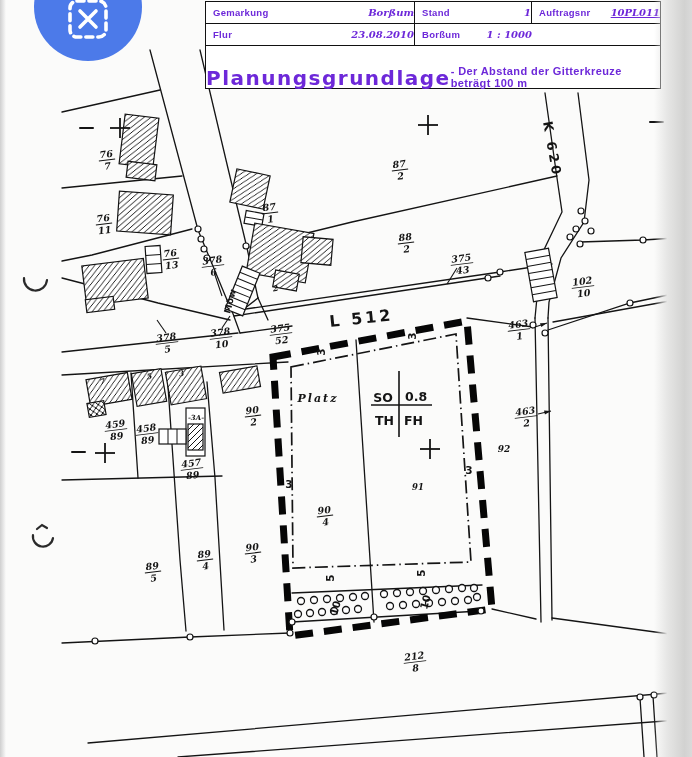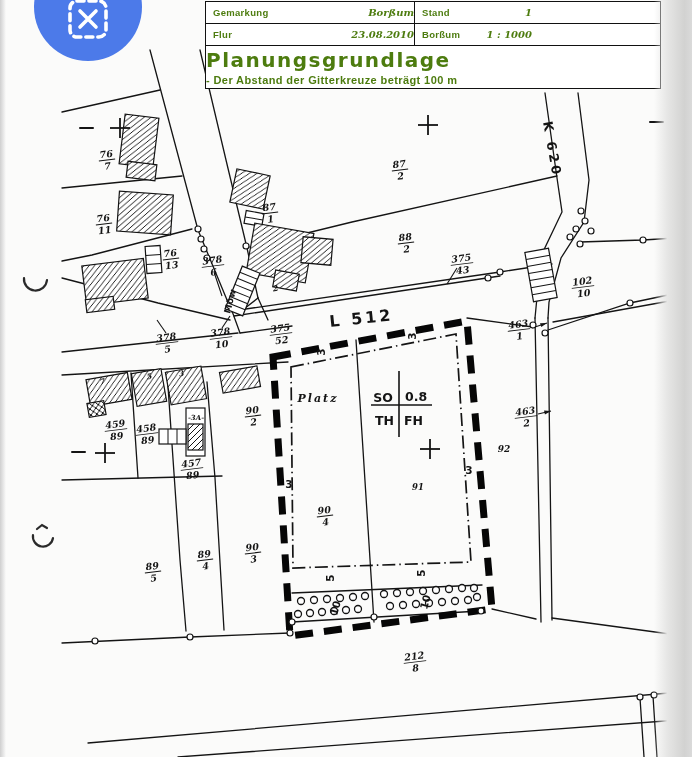--- a/index.html
+++ b/index.html
@@ -7,30 +7,30 @@
         font-family:"Liberation Sans",sans-serif;}
   
   .edge-left{position:absolute;left:0;top:0;width:6px;height:757px;z-index:40;
              background:linear-gradient(to right,#cfcfcf,#e9e9e9 60%,rgba(255,255,255,0));}
   .edge-right{position:absolute;left:654px;top:0;width:38px;height:757px;z-index:40;
               background:linear-gradient(to right,rgba(255,255,255,0),#e6e6e5 35%,#d2d2d1 80%,#dadada);}
   
   #map{position:absolute;left:0;top:0;z-index:1;}
   
   .titleblock{position:absolute;left:205px;top:1px;width:456px;height:88px;background:#fff;
-              border:1.6px solid #111;box-sizing:border-box;z-index:10;color:#4d7c0f;}
+              border:1.6px solid #111;box-sizing:border-box;z-index:10;color:#6d28d9;}
   .tb-row{display:flex;height:21px;border-bottom:1.2px solid #111;}
   .tb-cell{display:flex;align-items:center;box-sizing:border-box;border-right:1.2px solid #111;overflow:hidden;}
   .tb-cell:last-child{border-right:none;}
   .c1{width:209px;} .c2{width:117px;} .c3{flex:1;}
   .tb-label{font-size:9.5px;font-weight:bold;padding-left:7px;letter-spacing:.3px;}
   .tb-value{font-family:"DejaVu Serif",serif;font-style:italic;font-weight:bold;font-size:10px;
             flex:1;text-align:right;white-space:nowrap;}
   .tb-value.u{text-decoration:underline;}
-  .tb-title-area{height:43px;display:flex;flex-direction:column;align-items:flex-start;justify-content:center;}
+  .tb-title-area{height:43px;display:flex;flex-direction:row;align-items:flex-end;justify-content:center;}
   .tb-title{font-family:"DejaVu Sans",sans-serif;font-weight:bold;font-size:20px;letter-spacing:1.5px;line-height:22px;}
   .tb-sub{font-size:11px;font-weight:bold;letter-spacing:.4px;margin-top:3px;}
   
   .fab{position:absolute;left:34px;top:-47px;width:108px;height:108px;border-radius:50%;
        background:#4c7ae9;z-index:50;}
   .fab svg{position:absolute;left:32px;top:44px;}
 </style>
 </head>
 <body>
 
@@ -394,20 +394,24 @@
   <div class="titleblock">
     <div class="tb-row">
       <div class="tb-cell c1">
         <span class="tb-label">Gemarkung</span>
         <span class="tb-value">Borßum</span>
       </div>
       <div class="tb-cell c2">
         <span class="tb-label">Stand</span>
         <span class="tb-value">1</span>
       </div>
+      <div class="tb-cell c3">
+        <span class="tb-label">Auftragsnr</span>
+        <span class="tb-value u">10PL011</span>
+      </div>
     </div>
     <div class="tb-row">
       <div class="tb-cell c1">
         <span class="tb-label">Flur</span>
         <span class="tb-value">23.08.2010</span>
       </div>
       <div class="tb-cell c2">
         <span class="tb-label">Borßum</span>
         <span class="tb-value">1 : 1000</span>
       </div>

